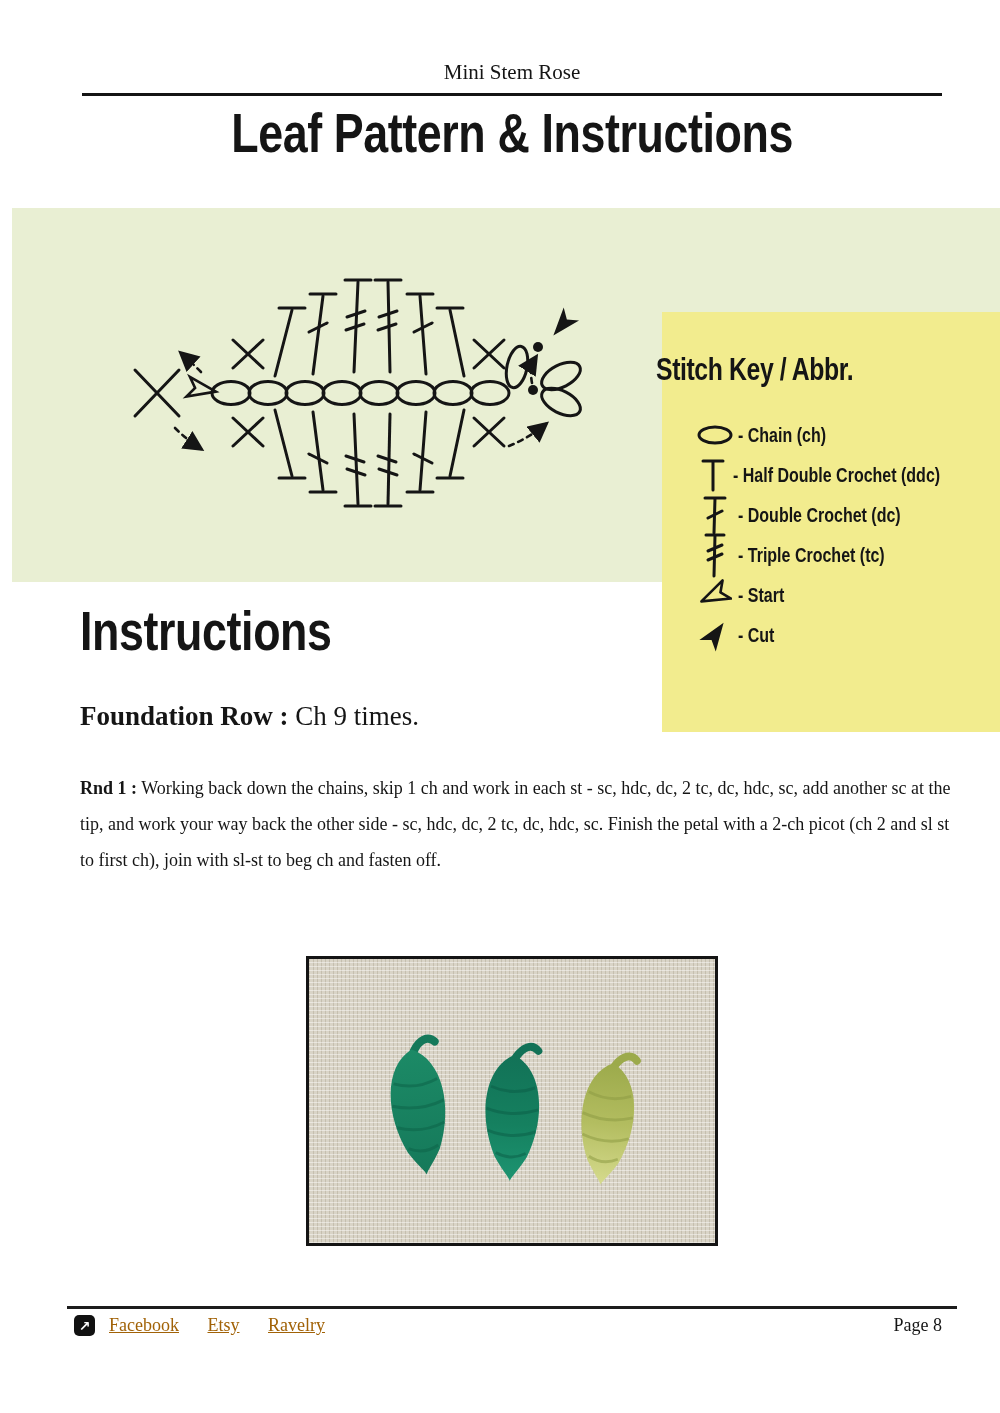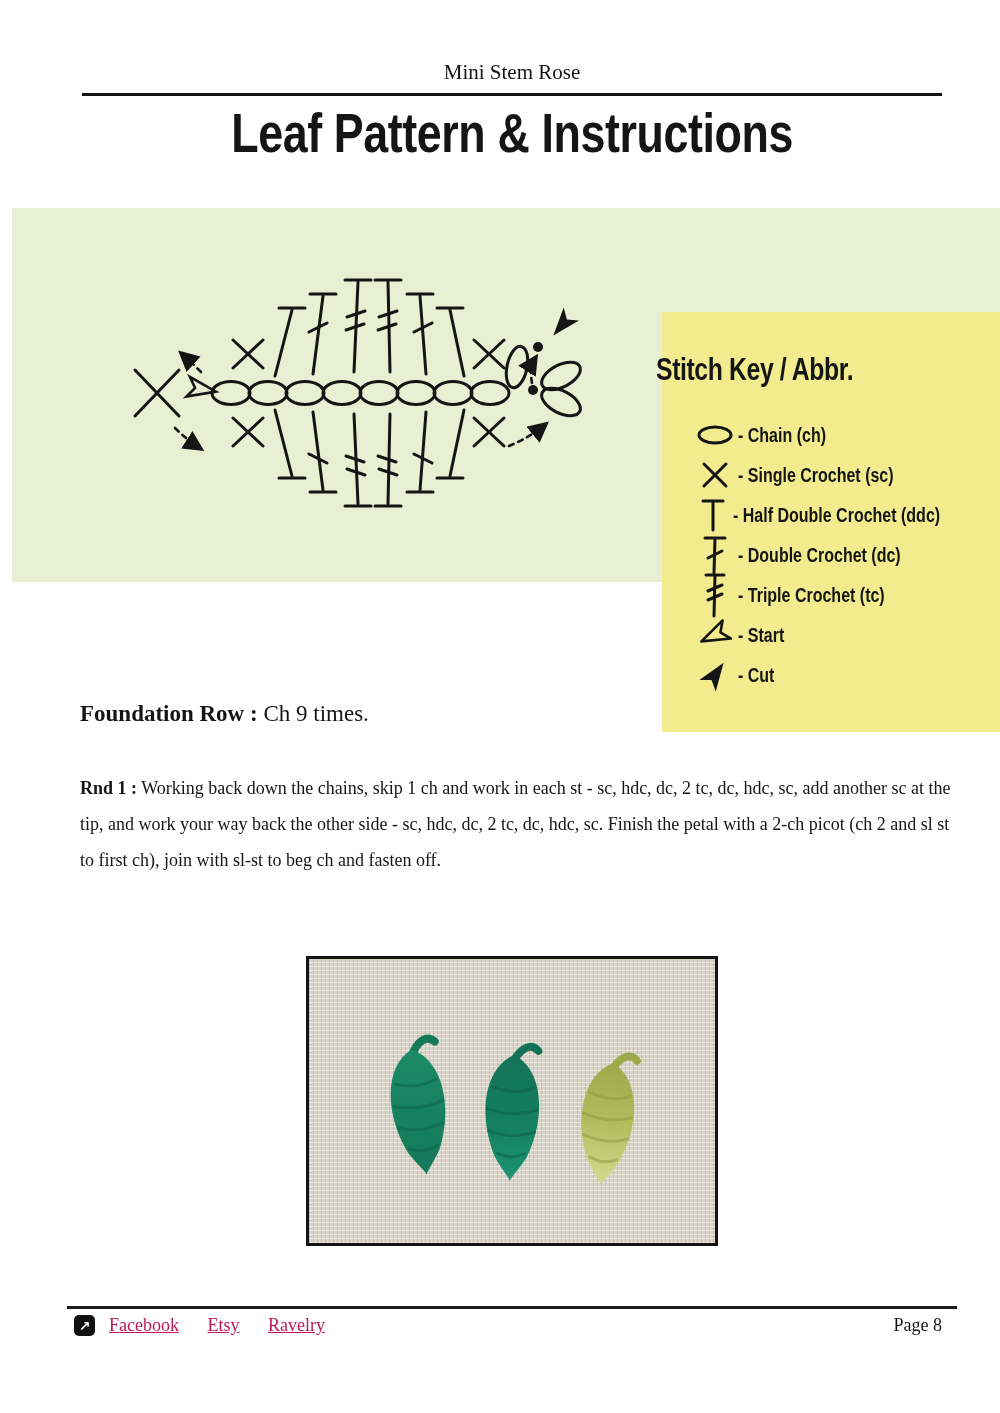--- a/index.html
+++ b/index.html
@@ -24,42 +24,42 @@
   .key-title { position:absolute; top:352px; left:644px; font-size:31px; }
   .key-rows { position:absolute; top:415px; left:680px; width:300px; }
   .key-row { display:flex; align-items:center; height:40px; }
   .key-sym { width:46px; display:flex; justify-content:center; align-items:center; overflow:visible; }
   .key-label { font-family:"Liberation Sans", sans-serif; font-weight:700; font-size:20px;
                display:inline-block; transform:scaleX(0.8); transform-origin:0 50%; white-space:nowrap; }
 
   .diagram { position:absolute; top:270px; left:105px; }
 
   .h2-instructions { position:absolute; top:598px; left:68px; font-size:56px; }
-  .foundation { position:absolute; top:701px; left:68px; font-size:23px; }
+  .foundation { position:absolute; top:701px; left:68px; font-size:27px; }
   .rnd1 { position:absolute; top:770px; left:68px; width:872px; font-size:18px; line-height:36px; }
   b.lbl { font-weight:700; }
 
   .photo {
     position:absolute; top:956px; left:294px; width:406px; height:284px;
     border:3px solid #141414;
     background-color:#d9d4c7;
     background-image:
       repeating-linear-gradient(0deg,  rgba(255,255,255,0.45) 0 1px, rgba(0,0,0,0) 1px 4px),
       repeating-linear-gradient(90deg, rgba(150,140,118,0.30) 0 1px, rgba(0,0,0,0) 1px 4px);
   }
 
   .footer-rule { position:absolute; top:1306px; left:55px; width:890px; height:3px; background:#1c1c1c; }
   .footer { position:absolute; top:1313px; left:0; width:1000px; height:30px; font-size:18px; }
   .fo-icon {
     position:absolute; left:62px; top:2px; width:21px; height:21px; background:#111;
     color:#fff; border-radius:5px; display:flex; align-items:center; justify-content:center;
     font-family:"DejaVu Sans", sans-serif; font-size:14px; font-weight:700; line-height:1;
   }
   .fo-links { position:absolute; left:97px; top:2px; }
-  .fo-links a { color:#be185d; text-decoration:underline; margin-right:24px; }
+  .fo-links a { color:#a16207; text-decoration:underline; margin-right:24px; }
   .fo-center { position:absolute; left:0; width:1000px; top:2px; text-align:center; }
   .fo-page { position:absolute; right:70px; top:2px; }
 </style>
 </head>
 <body>
 
 <div class="page">
 
   <div class="header-title">Mini Stem Rose</div>
   <div class="top-rule"></div>
@@ -169,28 +169,20 @@
     <div class="key-row">
       <span class="key-sym">
         <svg width="38" height="22" viewBox="0 0 38 22">
             <ellipse cx="19" cy="11" rx="16" ry="8" fill="none" stroke="#151515" stroke-width="3"></ellipse>
           </svg>
       </span>
       <span class="key-label">- Chain (ch)</span>
     </div>
     <div class="key-row">
       <span class="key-sym">
-        <svg width="28" height="28" viewBox="0 0 28 28">
-            <path d="M3,3 L25,25 M25,3 L3,25" stroke="#151515" stroke-width="3" stroke-linecap="round"></path>
-          </svg>
-      </span>
-      <span class="key-label">- Single Crochet (sc)</span>
-    </div>
-    <div class="key-row">
-      <span class="key-sym">
         <svg width="28" height="36" viewBox="0 0 28 36">
             <path d="M14,4 L14,33 M4,4 L24,4" stroke="#151515" stroke-width="3" stroke-linecap="round"></path>
           </svg>
       </span>
       <span class="key-label">- Half Double Crochet (ddc)</span>
     </div>
     <div class="key-row">
       <span class="key-sym">
         <svg width="28" height="42" viewBox="0 0 28 42">
             <path d="M14,4 L13,39 M4,4 L24,4 M7,24 L21,17" stroke="#151515" stroke-width="3" stroke-linecap="round"></path>
@@ -217,20 +209,21 @@
     <div class="key-row">
       <span class="key-sym">
         <svg width="34" height="34" viewBox="0 0 34 34">
             <path d="M17,2 L27,30 L17,23 L7,30 Z" transform="rotate(35 17 17)" fill="#151515"></path>
           </svg>
       </span>
       <span class="key-label">- Cut</span>
     </div>
   </div>
 
+  <div class="h2-instructions"><span class="cond">Instructions</span></div>
 
   <div class="foundation">
     <b class="lbl">Foundation Row :</b><span> Ch 9 times.</span>
   </div>
 
   <div class="rnd1">
     <b class="lbl">Rnd 1 :</b><span> Working back down the chains, skip 1 ch and work in each st - sc, hdc, dc, 2 tc, dc, hdc, sc, add another sc at the tip, and work your way back the other side - sc, hdc, dc, 2 tc, dc, hdc, sc. Finish the petal with a 2-ch picot (ch 2 and sl st to first ch), join with sl-st to beg ch and fasten off.</span>
   </div>
 
   <div class="photo">

